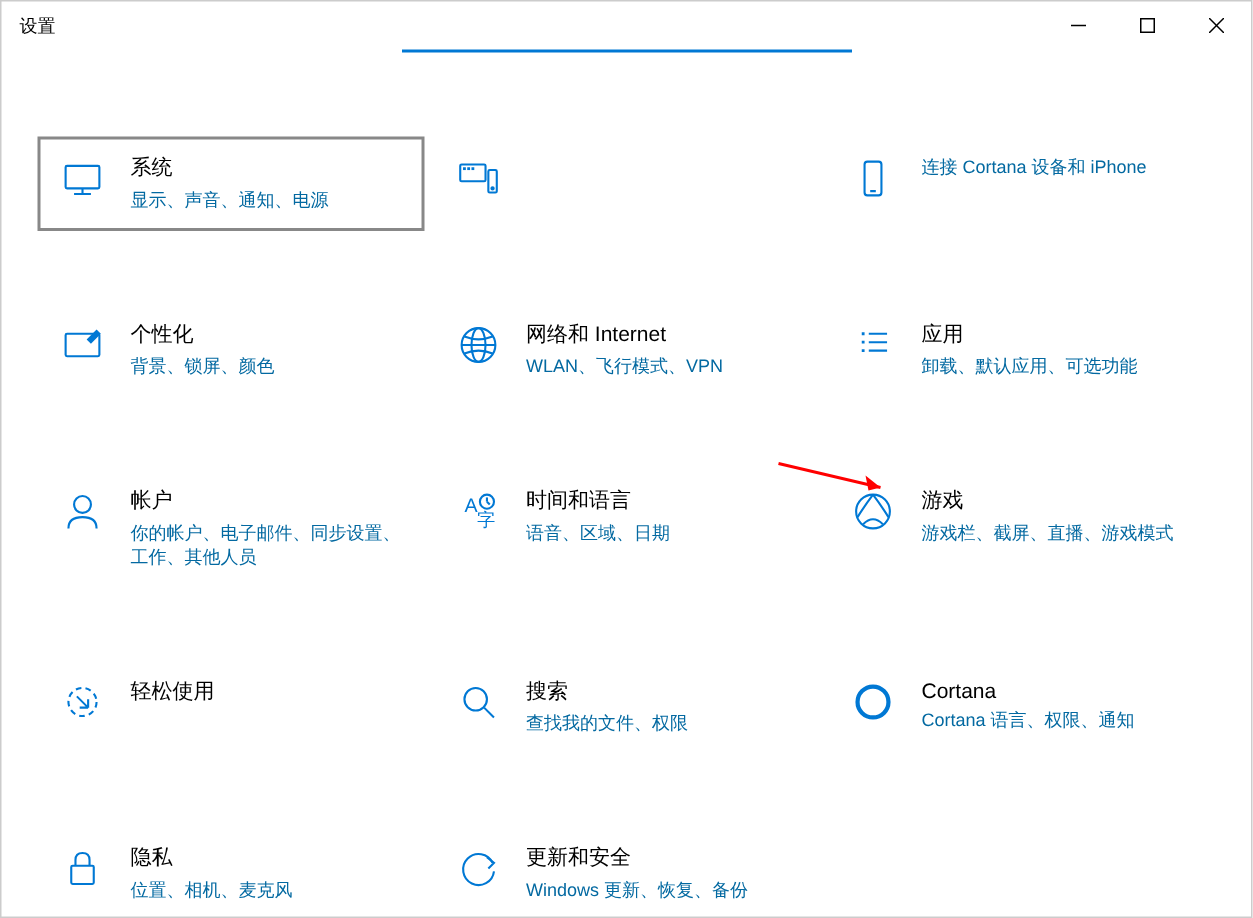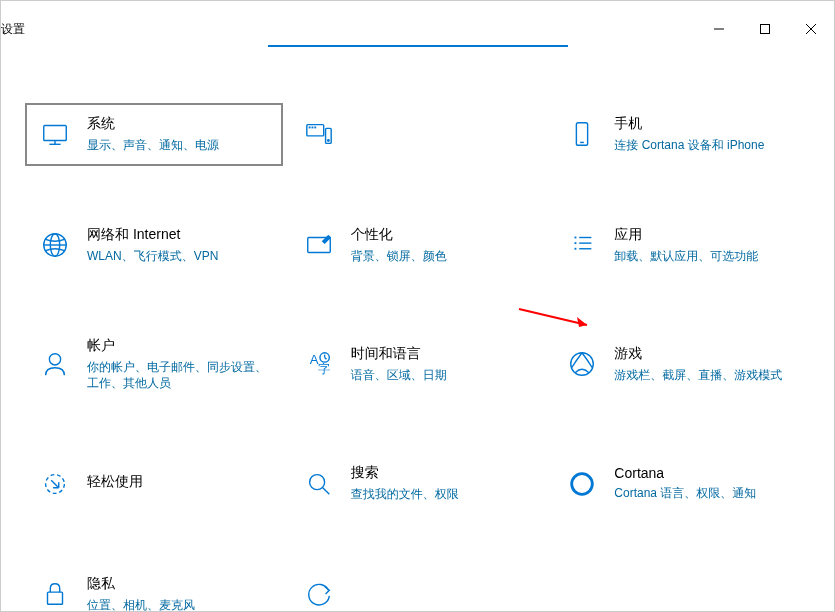--- a/index.html
+++ b/index.html
@@ -10,21 +10,21 @@
       background: #fff;
       overflow: hidden;
       border: 1px solid #ccc;
       position: relative;
     }
     .titlebar {
       height: 32px;
       display: flex;
       align-items: center;
       justify-content: space-between;
-      margin-top: 12px;
+      padding-left: 12px;
     }
     .titlebar-title {
       font-size: 12px;
       color: #000;
     }
     .window-controls {
       display: flex;
       height: 100%;
     }
     .win-btn {
@@ -50,21 +50,21 @@
     }
     .categories {
       padding: 52px 24px 20px 24px;
       display: grid;
       grid-template-columns: repeat(3, 1fr);
       gap: 10px 6px;
       row-gap: 48px;
     }
     .cat {
       display: flex;
-      align-items: center;
+      align-items: flex-start;
       padding: 10px 8px;
       cursor: pointer;
       border: 2px solid transparent;
       min-height: 60px;
     }
     .cat.selected {
       border: 2px solid #888;
     }
     .cat-icon {
       width: 32px;
@@ -162,51 +162,50 @@
   </div>
 
   <div class="cat">
     <div class="cat-icon">
       <svg width="30" height="30" viewBox="0 0 32 32">
           <rect x="10" y="4" width="12" height="24" rx="2"></rect>
           <line x1="14" y1="25" x2="18" y2="25"></line>
         </svg>
     </div>
     <div class="cat-text">
-      <div class="cat-title">手机</div>
       <div class="cat-desc">连接 Cortana 设备和 iPhone</div>
+    </div>
+  </div>
+
+  <div class="cat">
+    <div class="cat-icon">
+      <svg width="30" height="30" viewBox="0 0 32 32">
+          <rect x="4" y="8" width="24" height="16" rx="1"></rect>
+          <path d="M20 12 L26 6 L28 8 L22 14 Z" fill="#0078d4" stroke="#0078d4"></path>
+        </svg>
+    </div>
+    <div class="cat-text">
+      <div class="cat-title">个性化</div>
+      <div class="cat-desc">背景、锁屏、颜色</div>
     </div>
   </div>
 
   <div class="cat">
     <div class="cat-icon">
       <svg width="30" height="30" viewBox="0 0 32 32">
           <circle cx="16" cy="16" r="12"></circle>
           <ellipse cx="16" cy="16" rx="5" ry="12"></ellipse>
           <line x1="4" y1="16" x2="28" y2="16"></line>
           <path d="M6 10 Q16 14 26 10"></path>
           <path d="M6 22 Q16 18 26 22"></path>
         </svg>
     </div>
     <div class="cat-text">
       <div class="cat-title">网络和 Internet</div>
       <div class="cat-desc">WLAN、飞行模式、VPN</div>
-    </div>
-  </div>
-
-  <div class="cat">
-    <div class="cat-icon">
-      <svg width="30" height="30" viewBox="0 0 32 32">
-          <rect x="4" y="8" width="24" height="16" rx="1"></rect>
-          <path d="M20 12 L26 6 L28 8 L22 14 Z" fill="#0078d4" stroke="#0078d4"></path>
-        </svg>
-    </div>
-    <div class="cat-text">
-      <div class="cat-title">个性化</div>
-      <div class="cat-desc">背景、锁屏、颜色</div>
     </div>
   </div>
 
   <div class="cat">
     <div class="cat-icon">
       <svg width="30" height="30" viewBox="0 0 32 32">
           <line x1="8" y1="8" x2="10" y2="8" stroke-width="2"></line>
           <line x1="13" y1="8" x2="26" y2="8"></line>
           <line x1="8" y1="14" x2="10" y2="14" stroke-width="2"></line>
           <line x1="13" y1="14" x2="26" y2="14"></line>
@@ -314,20 +313,24 @@
     </div>
   </div>
 
   <div class="cat">
     <div class="cat-icon">
       <svg width="30" height="30" viewBox="0 0 32 32">
           <path d="M26 12 A11 11 0 1 0 27 18"></path>
           <path d="M22 8 L27 12 L23 16" fill="none"></path>
         </svg>
     </div>
+    <div class="cat-text">
+      <div class="cat-title">更新和安全</div>
+      <div class="cat-desc">Windows 更新、恢复、备份</div>
+    </div>
   </div>
 
 </div>
 
 <svg class="arrow-annotation" width="80" height="30">
   <line x1="2" y1="4" x2="70" y2="20" stroke="#ff0000" stroke-width="2"></line>
   <polygon points="70,20 60,12 62,22" fill="#ff0000"></polygon>
 </svg>
 
 </body></html>

